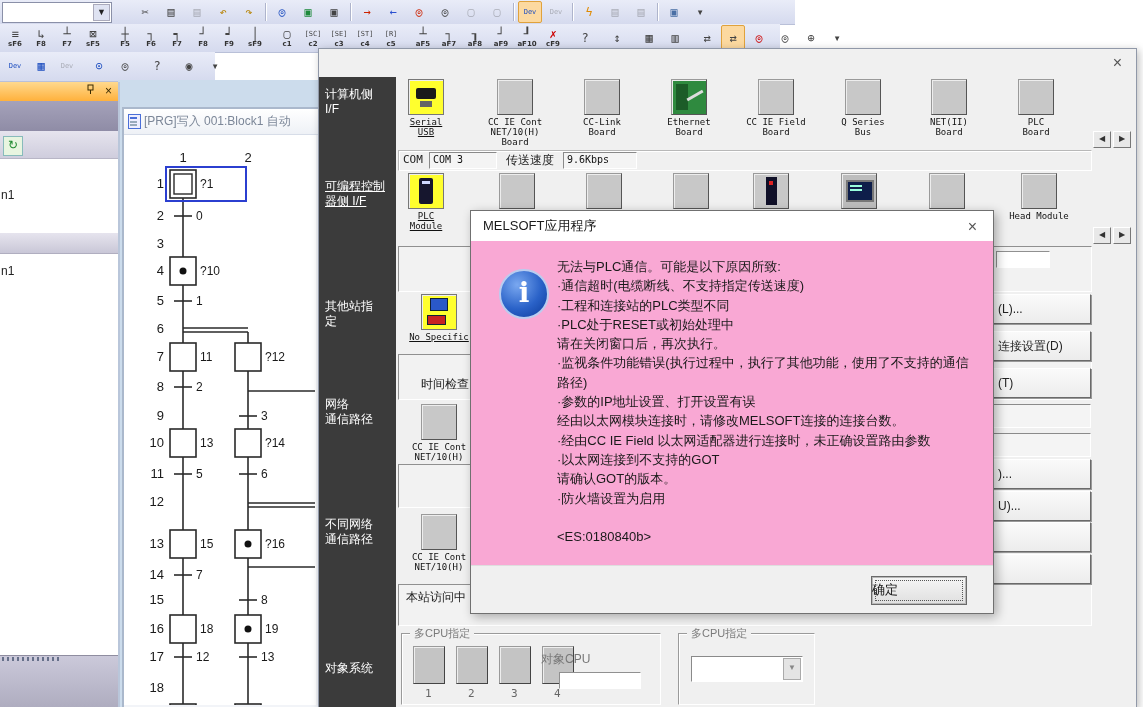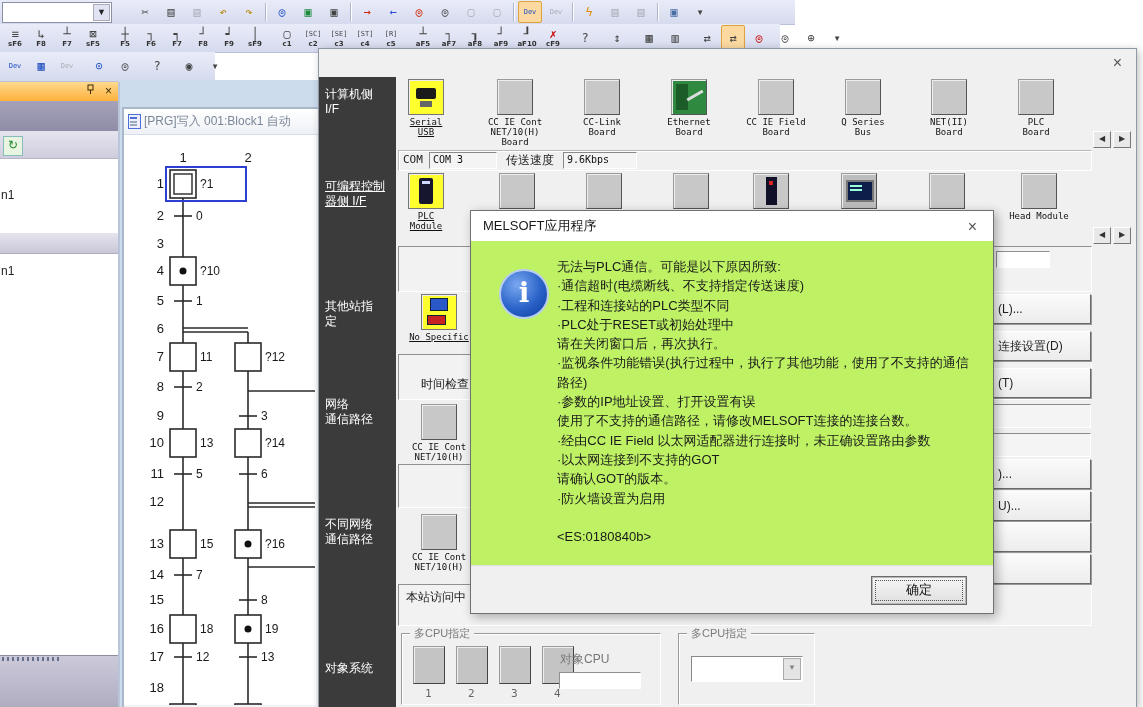--- a/index.html
+++ b/index.html
@@ -95,32 +95,32 @@
         font-size:8px;text-align:center;line-height:14px;color:#333;}
   .grp{position:absolute;border:1px solid;border-color:#9a9a9a #fff #fff #9a9a9a;box-shadow:inset 1px 1px 0 #fff;}
   .grp .gt{position:absolute;top:-8px;left:8px;background:#f0f0f0;padding:0 4px;font-size:11px;color:#7a7a7a;}
   .cpu-btn{position:absolute;width:30px;height:36px;background:#c4c4c4;border:1px solid #9a9a9a;
         border-right-color:#444;border-bottom-color:#444;box-shadow:inset 1px 1px 0 #eee;}
   .cpu-num{position:absolute;font-size:11px;color:#666;font-family:"DejaVu Sans Mono",monospace;}
   .ddown{position:absolute;background:#fff;border:1px solid;border-color:#8a8a8a #fff #fff #8a8a8a;}
   .ddown .db{position:absolute;right:1px;top:1px;bottom:1px;width:16px;background:#e4e4e4;border:1px solid #aaa;
         font-size:8px;text-align:center;color:#888;line-height:18px;}
   
-  .edlg{left:470px;top:210px;width:522px;height:402px;background:#bef264;border:1px solid #707070;
+  .edlg{left:470px;top:210px;width:522px;height:402px;background:#f9a8d4;border:1px solid #707070;
         box-shadow:3px 3px 10px rgba(0,0,0,.3);z-index:30;}
   .edlg-title{position:absolute;left:0;top:0;width:100%;height:30px;background:#fff;font-size:13px;color:#1a1a1a;
         line-height:30px;padding-left:12px;box-sizing:border-box;}
   .info-ic{position:absolute;left:28px;top:58px;width:46px;height:46px;border-radius:50%;
         background:radial-gradient(circle at 35% 30%,#7aa8f0,#2a62c8 55%,#0b3a9a);border:2px solid #b9cdf0;
         color:#fff;font-size:28px;font-weight:bold;font-family:"DejaVu Serif",serif;text-align:center;line-height:44px;}
   .emsg{position:absolute;left:86px;top:46px;width:420px;font-size:13px;line-height:19.3px;color:#1a1a1a;}
   .efoot{position:absolute;left:0;bottom:0;width:100%;height:47px;background:#f0f0f0;border-top:1px solid #dedede;}
   .okbtn{position:absolute;right:26px;top:10px;width:94px;height:27px;background:linear-gradient(#f6f6f6,#dfdfdf);
         border:1px solid #6a6a6a;box-shadow:0 0 0 1px #b8b8b8 inset;font-size:13px;color:#111;
-        text-align:center;line-height:25px;}
+        text-align:left;line-height:25px;}
   .okbtn::after{content:"";position:absolute;left:3px;top:3px;right:3px;bottom:3px;border:1px dotted #555;}
 </style>
 </head>
 <body>
 
 <div id="root">
 
   <div class="tb tb1">
     <div class="combo">
       <span></span>
@@ -596,21 +596,21 @@
           <div class="gt">多CPU指定</div>
         </div>
         <div class="cpu-btn" style="left: 94px; top: 597px; width: 30px; height: 36px;"></div>
         <div class="cpu-num" style="left: 106px; top: 638px;">1</div>
         <div class="cpu-btn" style="left: 137px; top: 597px; width: 30px; height: 36px;"></div>
         <div class="cpu-num" style="left: 149px; top: 638px;">2</div>
         <div class="cpu-btn" style="left: 180px; top: 597px; width: 30px; height: 36px;"></div>
         <div class="cpu-num" style="left: 192px; top: 638px;">3</div>
         <div class="cpu-btn" style="left: 223px; top: 597px; width: 30px; height: 36px;"></div>
         <div class="cpu-num" style="left: 235px; top: 638px;">4</div>
-        <div class="zhlabel" style="left: 222px; top: 602px; color: rgb(119, 119, 119); margin-left: 19px;">对象CPU</div>
+        <div class="zhlabel" style="left: 222px; top: 602px; color: rgb(119, 119, 119);">对象CPU</div>
         <div class="sunk" style="left: 240px; top: 623px; width: 80px; height: 15px; background: rgb(255, 255, 255);"></div>
         <div class="grp" style="left: 359px; top: 584px; width: 135px; height: 70px;">
           <div class="gt">多CPU指定</div>
         </div>
         <div class="ddown" style="left: 372px; top: 607px; width: 110px; height: 24px;">
           <div class="db">▼</div>
         </div>
       </div>
   </div>
 
@@ -621,21 +621,21 @@
     <span class="xbtn" style="right:16px;top:8px;">×</span>
     <div class="info-ic">i</div>
     <div class="emsg" id="emsg">
         <div>无法与PLC通信。可能是以下原因所致:</div>
         <div>·通信超时(电缆断线、不支持指定传送速度)</div>
         <div>·工程和连接站的PLC类型不同</div>
         <div>·PLC处于RESET或初始处理中</div>
         <div> 请在关闭窗口后，再次执行。</div>
         <div>·监视条件功能错误(执行过程中，执行了其他功能，使用了不支持的通信路径)</div>
         <div>·参数的IP地址设置、打开设置有误</div>
-        <div> 使用了不支持的通信路径，请修改MELSOFT连接的连接台数。</div>
+        <div> 经由以太网模块连接时，请修改MELSOFT连接的连接台数。</div>
         <div>·经由CC IE Field 以太网适配器进行连接时，未正确设置路由参数</div>
         <div>·以太网连接到不支持的GOT</div>
         <div> 请确认GOT的版本。</div>
         <div>·防火墙设置为启用</div>
         <div>&nbsp;</div>
         <div>&lt;ES:0180840b&gt;</div>
       </div>
     <div class="efoot">
       <div class="okbtn">确定</div>
     </div>

